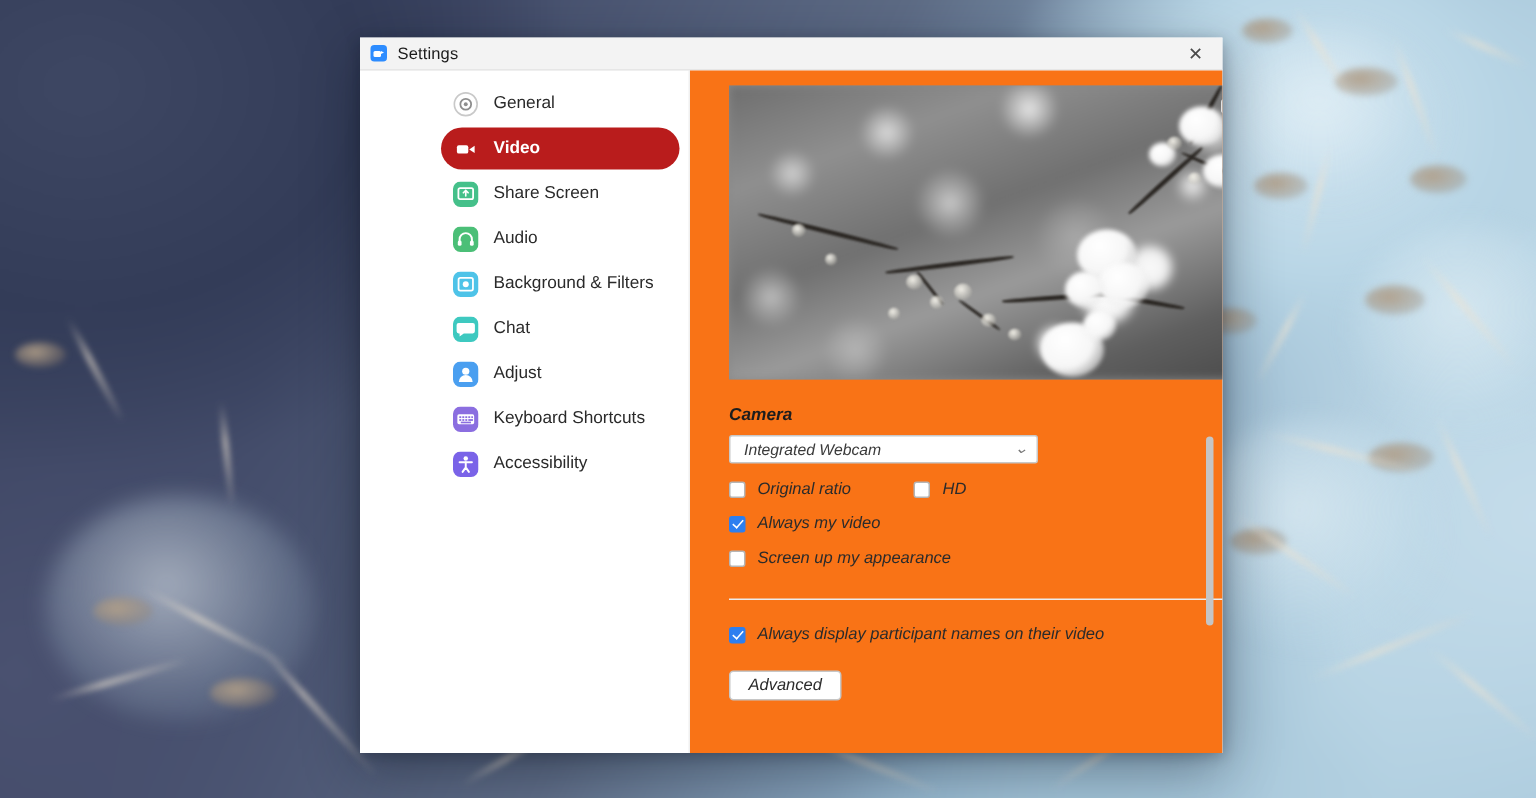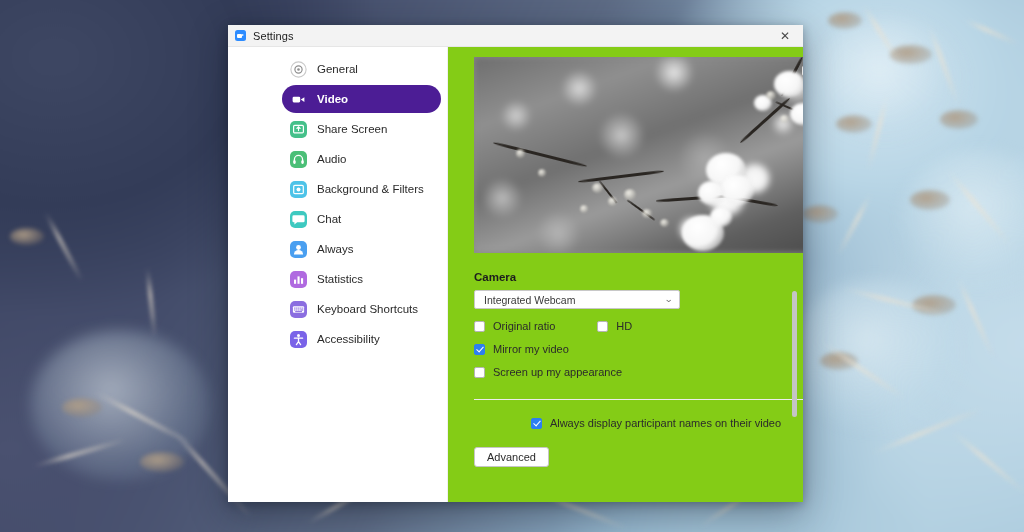--- a/index.html
+++ b/index.html
@@ -45,21 +45,21 @@
   .pad {
     position: absolute;
     border-radius: 50%;
     background: radial-gradient(ellipse at 45% 40%, rgba(236,246,250,.55), rgba(196,222,236,.18) 60%, rgba(180,210,228,0) 100%);
     filter: blur(7px);
   }
 
   
   #settings-window {
     position: absolute;
-    left: 228px; top: 25px;
+    left: 240px; top: 25px;
     width: 575px; height: 477px;
     background: #ffffff;
     box-shadow: 0 10px 34px rgba(12,18,34,.42), 0 2px 9px rgba(12,18,34,.28);
     display: flex; flex-direction: column;
     overflow: hidden;
   }
 
   
   #titlebar {
     height: 22px;
@@ -122,21 +122,21 @@
     padding-top: 8px;
   }
   .nav-item {
     display: flex; align-items: center;
     height: 28px;
     margin: 0 6px 2px 6px;
     padding: 0 8px;
     border-radius: 14px;
     cursor: pointer;
   }
-  .nav-item.active { background: #4c1d95; text-align: right; }
+  .nav-item.active { background: #b91c1c; text-align: right; }
   .nav-label {
     font-size: 11.5px;
     color: #2a2a2a;
     margin-left: 10px;
     white-space: nowrap;
   }
   .nav-item.active .nav-label { color: #ffffff; font-weight: bold; }
 
   .nav-ico {
     width: 17px; height: 17px;
@@ -144,22 +144,23 @@
     flex: 0 0 auto;
     position: relative;
     display: flex; align-items: center; justify-content: center;
   }
   .nav-ico svg { display: block; }
 
   
   #main {
     flex: 1 1 auto;
     position: relative;
-    background: #84cc16;
+    background: #f97316;
     overflow: hidden;
+    font-style: italic;
   }
   #main-inner { padding: 10px 22px 0 26px; }
 
   
   #video-preview {
     position: relative;
     width: 351px; height: 196px;
     overflow: hidden;
     background: #8a8a8a;
   }
@@ -419,32 +420,21 @@
             <span class="nav-label">Chat</span>
           </div>
           <div class="nav-item">
             <span class="nav-ico">
               <svg width="17" height="17" viewBox="0 0 17 17">
         <rect width="17" height="17" rx="5" fill="#4a9ff0"></rect>
         <circle cx="8.5" cy="6.5" r="2.4" fill="white"></circle>
         <path d="M3.9 13.6 a4.6 4.6 0 0 1 9.2 0 z" fill="white"></path>
               </svg>
             </span>
-            <span class="nav-label">Always</span>
-          </div>
-          <div class="nav-item">
-            <span class="nav-ico">
-              <svg width="17" height="17" viewBox="0 0 17 17">
-        <rect width="17" height="17" rx="5" fill="#b06ae0"></rect>
-        <rect x="4.0" y="8.6" width="2.1" height="4.2" fill="white"></rect>
-        <rect x="7.5" y="5.4" width="2.1" height="7.4" fill="white"></rect>
-        <rect x="11.0" y="7.2" width="2.1" height="5.6" fill="white"></rect>
-              </svg>
-            </span>
-            <span class="nav-label">Statistics</span>
+            <span class="nav-label">Adjust</span>
           </div>
           <div class="nav-item">
             <span class="nav-ico">
               <svg width="17" height="17" viewBox="0 0 17 17">
         <rect width="17" height="17" rx="5" fill="#8b6ee0"></rect>
         <rect x="2.9" y="5.2" width="11.2" height="6.6" rx="1.1" fill="white"></rect>
         <g fill="#8b6ee0">
           <rect x="4.2" y="6.5" width="1.3" height="1.2"></rect>
                   <rect x="6.2" y="6.5" width="1.3" height="1.2"></rect>
           <rect x="8.2" y="6.5" width="1.3" height="1.2"></rect>
@@ -532,32 +522,32 @@
               <div class="cb-row">
                 <span class="cb"></span>
                 <span class="cb-label">HD</span>
               </div>
             </div>
 
           
           <div id="my-video-options">
               <div class="cb-row">
                 <span class="cb checked"></span>
-                <span class="cb-label">Mirror my video</span>
+                <span class="cb-label">Always my video</span>
               </div>
               <div class="cb-row">
                 <span class="cb"></span>
                 <span class="cb-label">Screen up my appearance</span>
               </div>
             </div>
 
           <div id="divider-line"></div>
 
           <div id="participant-options">
-              <div class="cb-row" style="margin-top: 17px; justify-content: flex-end;">
+              <div class="cb-row" style="margin-top: 17px;">
                 <span class="cb checked"></span>
                 <span class="cb-label">Always display participant names on their video</span>
               </div>
             </div>
 
           <div id="advanced-button">Advanced</div>
 
         </div>
 
         <div id="scrollbar-track">

